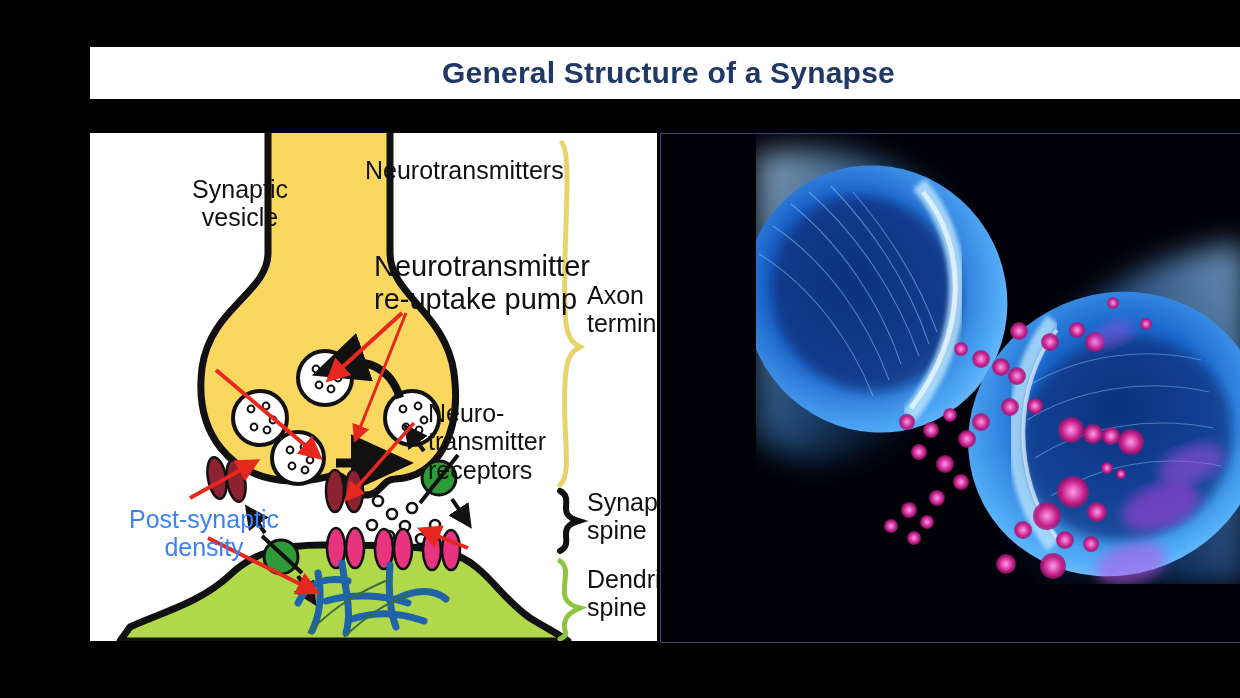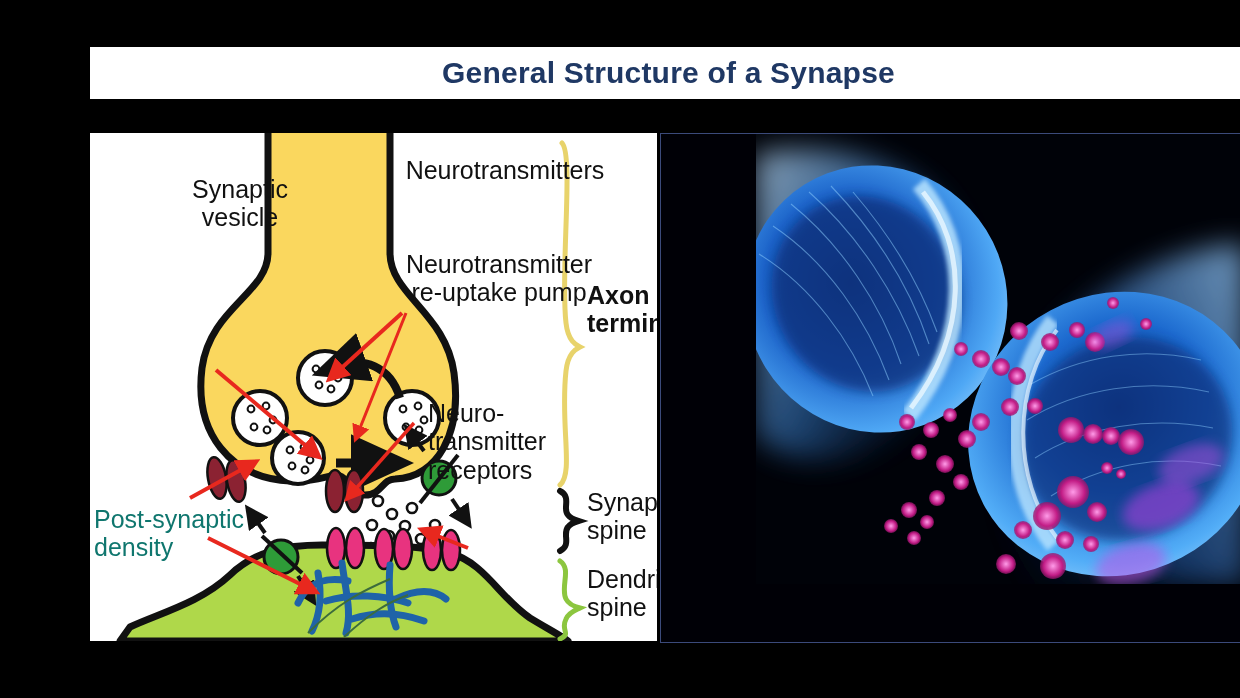--- a/index.html
+++ b/index.html
@@ -250,41 +250,41 @@
     </svg>
 
     <div style="position:absolute;left:0;top:0;width:567px;height:508px;pointer-events:none;border-radius:17px;">
 
       <div style="position:absolute;left:60px;top:42px;width:180px;text-align:center;font-size:25px;line-height:1.13;color:#111;">
         <div>Synaptic</div>
         <div>vesicle</div>
       </div>
 
 
-      <div style="position:absolute;left:275px;top:23px;width:280px;text-align:center;font-size:25px;line-height:1.13;color:#111;white-space:nowrap;">
+      <div style="position:absolute;left:275px;top:23px;width:280px;text-align:left;font-size:25px;line-height:1.13;color:#111;white-space:nowrap;">
         <div>Neurotransmitters</div>
       </div>
 
-      <div style="position:absolute;left:284px;top:117px;width:250px;text-align:center;font-size:25px;line-height:1.13;color:#111;white-space:nowrap;">
+      <div style="position:absolute;left:284px;top:117px;width:250px;text-align:left;font-size:29px;line-height:1.13;color:#111;white-space:nowrap;">
         <div>Neurotransmitter</div>
         <div>re-uptake pump</div>
       </div>
 
       <div style="position:absolute;left:338px;top:266px;width:180px;text-align:left;font-size:25px;line-height:1.13;color:#111;">
         <div>Neuro-</div>
         <div>transmitter</div>
         <div>receptors</div>
       </div>
 
-      <div style="position:absolute;left:4px;top:372px;width:220px;text-align:left;font-size:25px;line-height:1.13;color:#0f766e;">
+      <div style="position:absolute;left:4px;top:372px;width:220px;text-align:center;font-size:25px;line-height:1.13;color:#3b82f6;">
         <div>Post-synaptic</div>
         <div>density</div>
       </div>
 
-      <div style="position:absolute;left:497px;top:148px;width:120px;text-align:left;font-size:25px;line-height:1.13;color:#111;white-space:nowrap;font-weight:bold;">
+      <div style="position:absolute;left:497px;top:148px;width:120px;text-align:left;font-size:25px;line-height:1.13;color:#111;white-space:nowrap;">
         <div>Axon</div>
         <div>terminal</div>
       </div>
 
       <div style="position:absolute;left:497px;top:355px;width:120px;text-align:left;font-size:25px;line-height:1.13;color:#111;white-space:nowrap;">
         <div>Synaptic</div>
         <div>spine</div>
       </div>
 
       <div style="position:absolute;left:497px;top:432px;width:120px;text-align:left;font-size:25px;line-height:1.13;color:#111;white-space:nowrap;">

